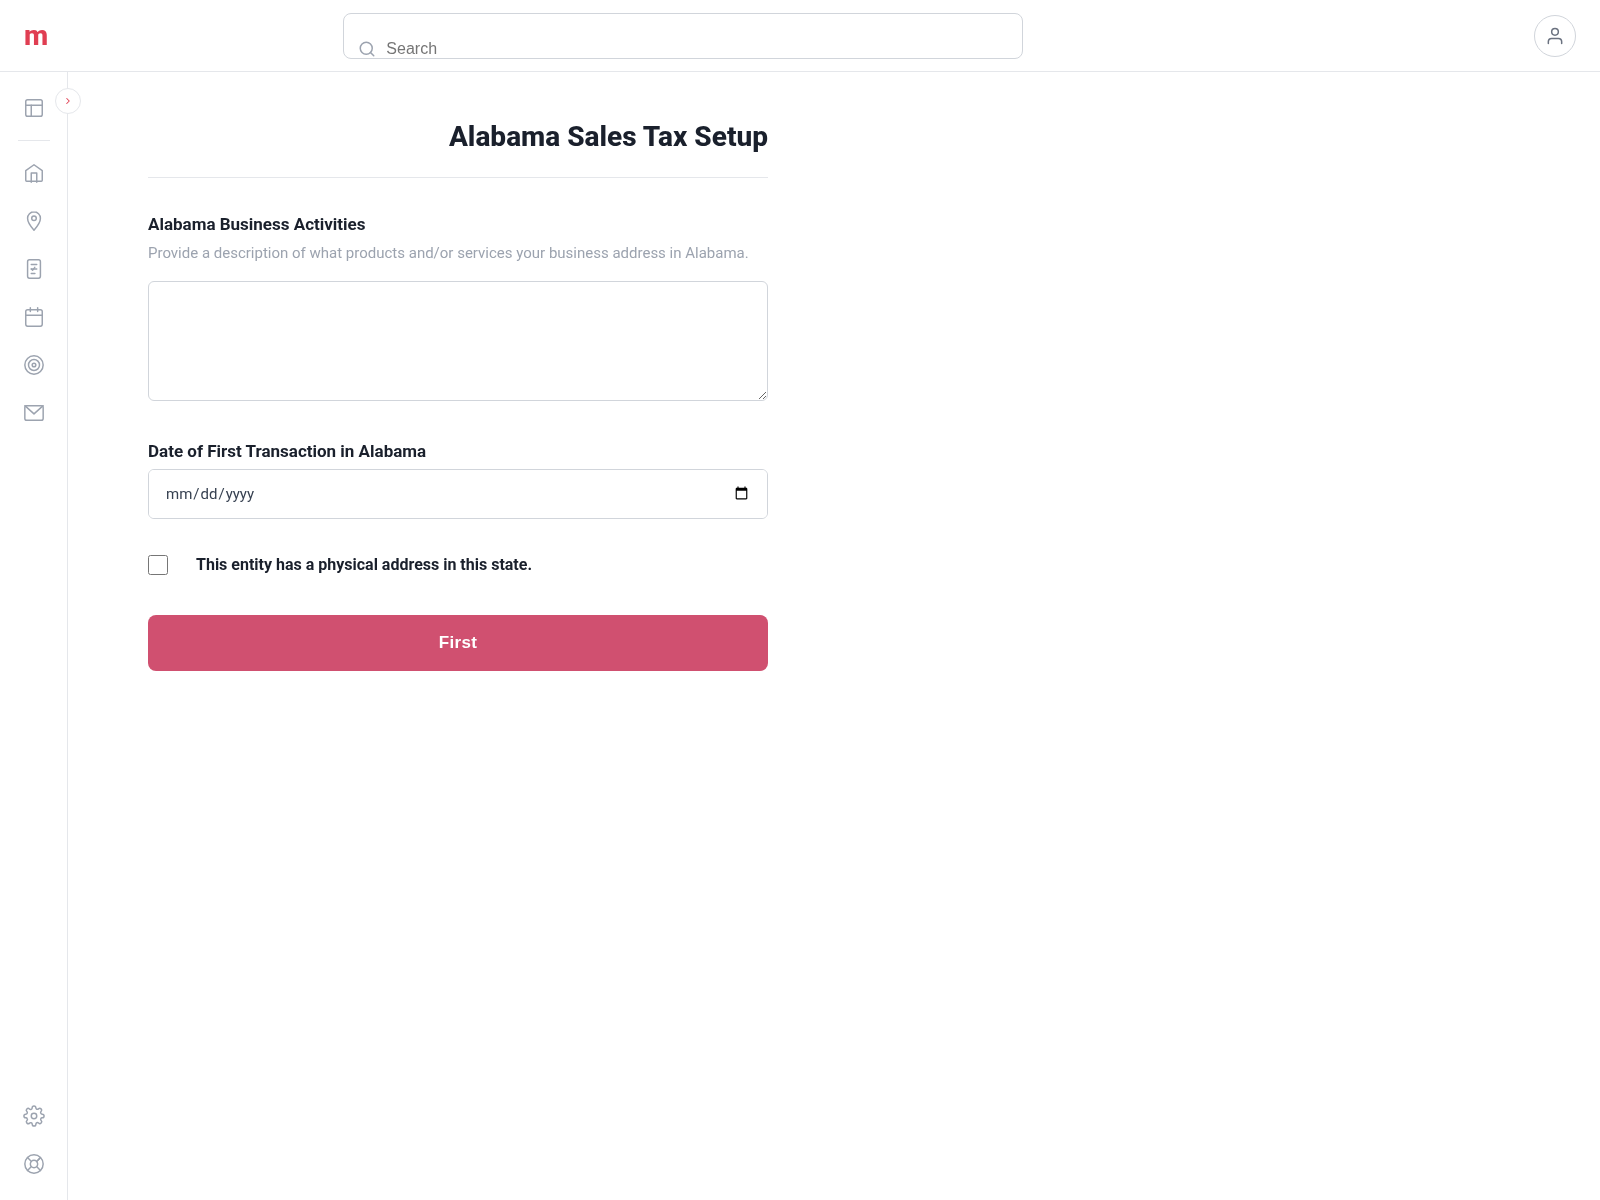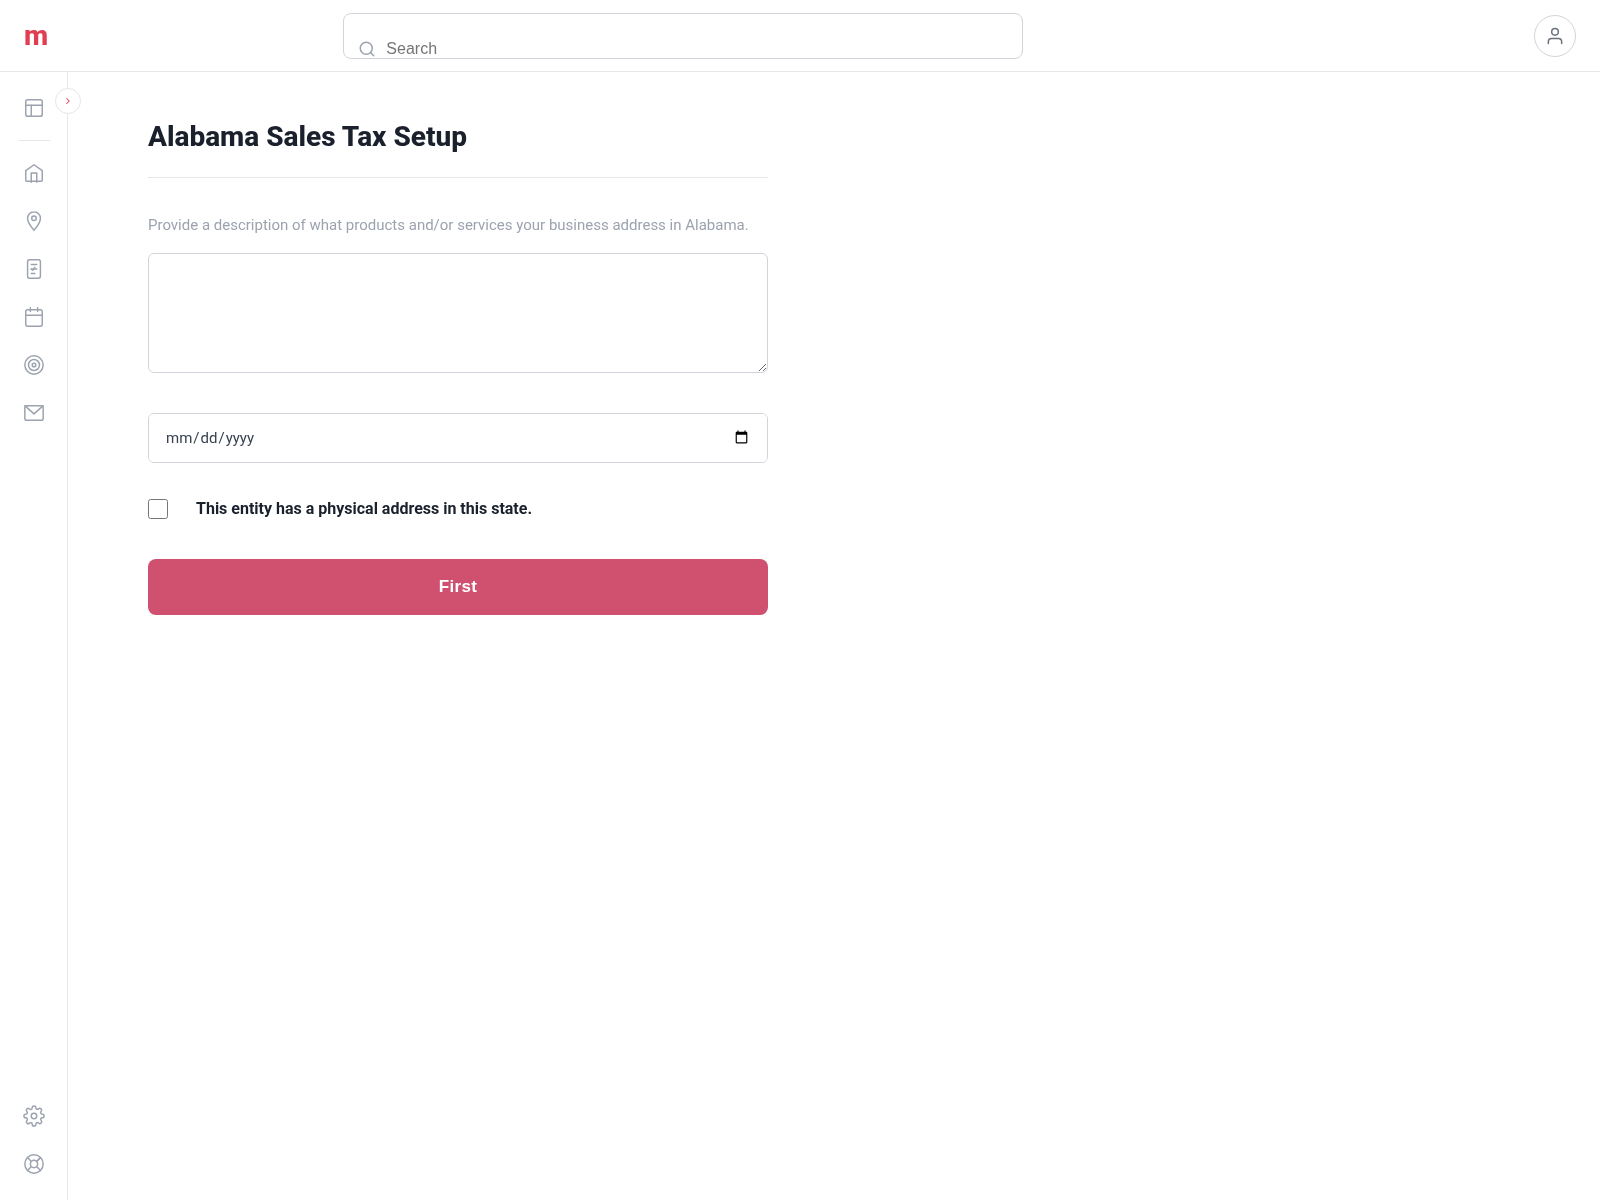--- a/index.html
+++ b/index.html
@@ -148,20 +148,21 @@
       flex: 1;
       overflow-y: auto;
       padding: 48px 80px;
     }
 
     .page-title {
       font-size: 28px;
       font-weight: 800;
       color: #1a202c;
       margin-bottom: 24px;
+      text-align: right;
     }
 
     .page-divider {
       width: 100%;
       height: 1px;
       background: #e5e7eb;
       margin-bottom: 36px;
     }
 
     .section-title {
@@ -372,26 +373,28 @@
 
   <main class="content-area">
     <div class="form-container">
 
       <h1 class="page-title">Alabama Sales Tax Setup</h1>
 
       <div class="page-divider"></div>
 
       
       <div class="form-section">
+        <h2 class="section-title">Alabama Business Activities</h2>
         <p class="section-desc">Provide a description of what products and/or services your business address in Alabama.</p>
         <textarea class="textarea-field" style=""></textarea>
       </div>
 
       
       <div class="form-section">
+        <h2 class="section-title">Date of First Transaction in Alabama</h2>
         <div class="date-input-wrap">
           <input type="date" class="date-input" style="">
         </div>
       </div>
 
       
       <div class="checkbox-row">
         <input type="checkbox" class="checkbox-input" id="physical-address-checkbox" style="">
         <label class="checkbox-label" for="physical-address-checkbox">This entity has a physical address in this state.</label>
       </div>

